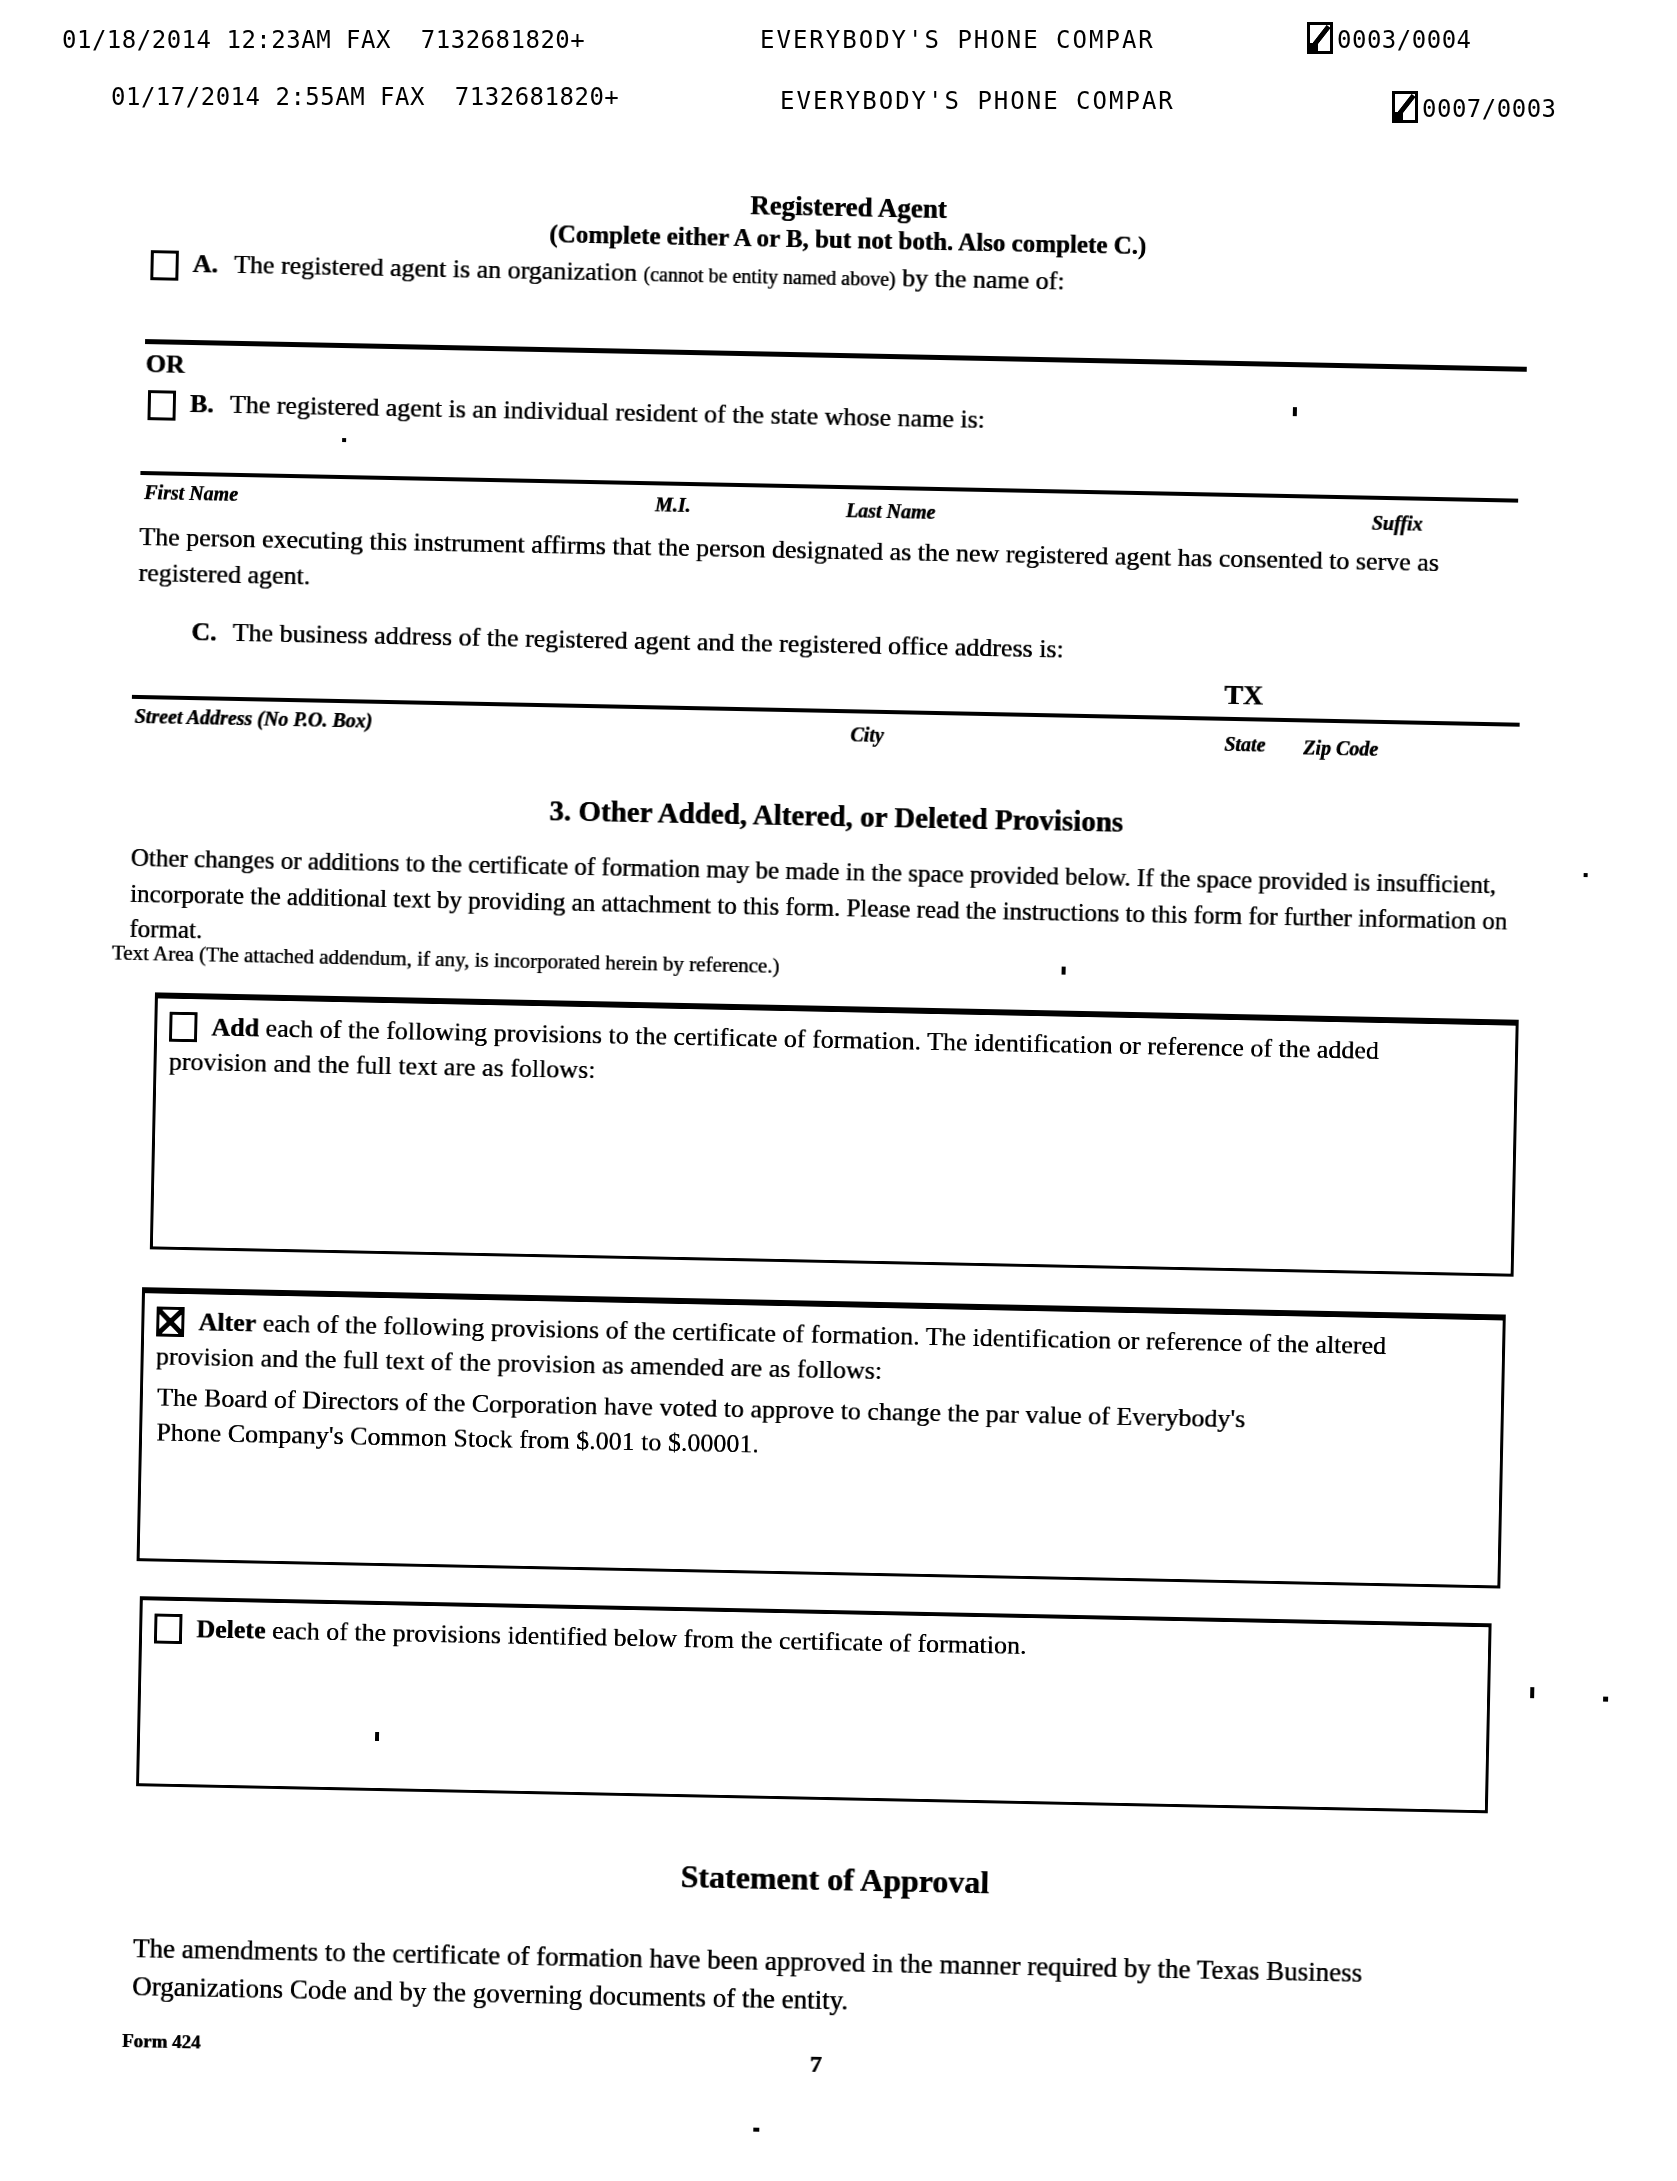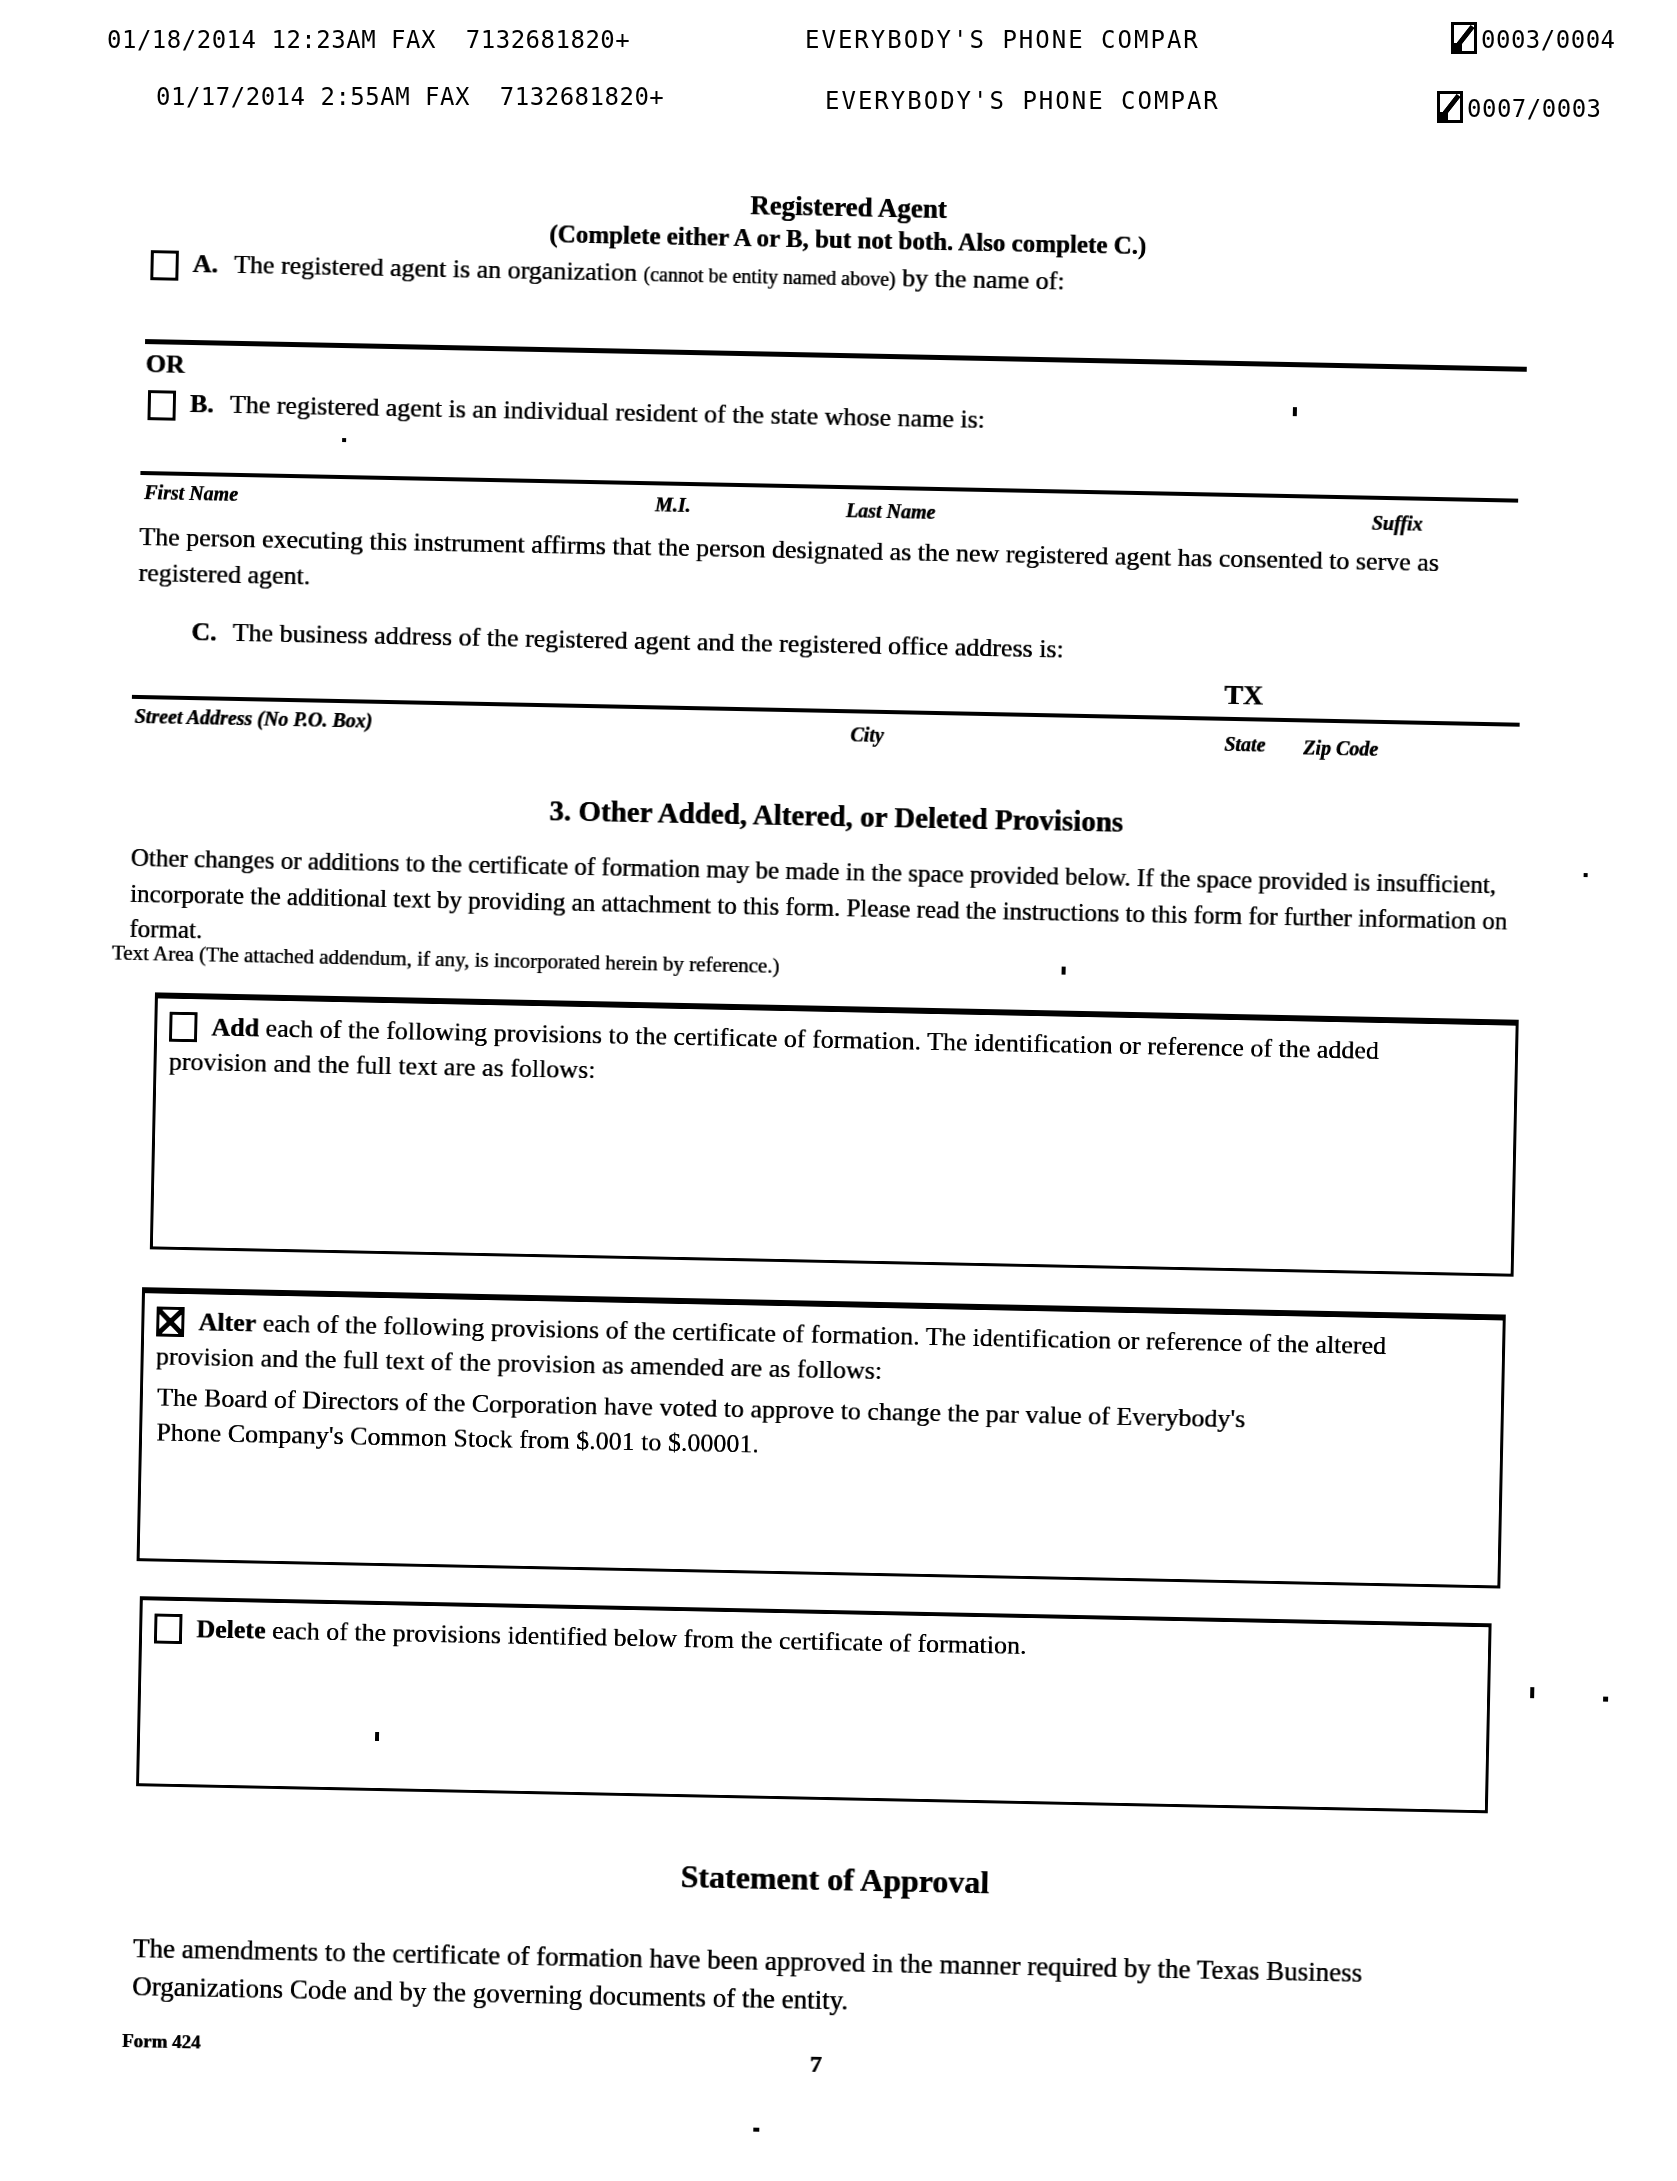--- a/index.html
+++ b/index.html
@@ -7,21 +7,21 @@
     position:relative;width:1677px;height:2181px;background:#ffffff;
     overflow:hidden;color:#0e0e0e;
     font-family:"Liberation Serif","DejaVu Serif",serif;
   }
   
   .fax-header{
     position:absolute;left:0;top:0;width:1677px;height:129px;
     font-family:"DejaVu Sans Mono","Liberation Mono",monospace;
     filter:blur(0.3px) contrast(1.3);
   }
-  .fh-item{position:absolute;white-space:pre;margin-left:45px;}
+  .fh-item{position:absolute;white-space:pre;}
   .fh-r1{font-size:24px;font-weight:400;letter-spacing:0.5px;}
   .fh-r2{font-size:24px;font-weight:400;letter-spacing:0.5px;}
   .fax-icon{
     display:inline-block;width:20px;height:26px;border:3px solid #0e0e0e;
     position:relative;vertical-align:-6px;margin-right:4px;background:#fff;overflow:hidden;
   }
   .fax-icon::after{
     content:"";position:absolute;left:-4px;top:10px;width:28px;height:5px;
     background:#0e0e0e;transform:rotate(-52deg);
   }
@@ -60,21 +60,21 @@
   .speck{position:absolute;background:#0e0e0e;}
 </style>
 </head>
 <body>
 
 <div id="page">
 
   <div class="fax-header">
     <span class="fh-item fh-r1" style="left:62px;top:26px;">01/18/2014 12:23AM FAX  7132681820+</span>
     <span class="fh-item fh-r1" style="left:760px;top:26px;letter-spacing:2px;">EVERYBODY'S PHONE COMPAR</span>
-    <span class="fh-item fh-r1" style="left:1406px;top:22px;"><span class="fax-icon"></span><span>0003/0004</span></span>
+    <span class="fh-item fh-r1" style="left:1307px;top:22px;"><span class="fax-icon"></span><span>0003/0004</span></span>
 
     <span class="fh-item fh-r2" style="left:111px;top:83px;">01/17/2014 2:55AM FAX  7132681820+</span>
     <span class="fh-item fh-r2" style="left:780px;top:87px;letter-spacing:2px;">EVERYBODY'S PHONE COMPAR</span>
     <span class="fh-item fh-r2" style="left:1392px;top:91px;"><span class="fax-icon"></span><span>0007/0003</span></span>
   </div>
 
   <div class="body-skew">
 
     <div class="center-h" style="top:178px;font-size:27px;">Registered Agent</div>
     <div class="center-h" style="top:212px;font-size:25px;">(Complete either A or B, but not both. Also complete C.)</div>

